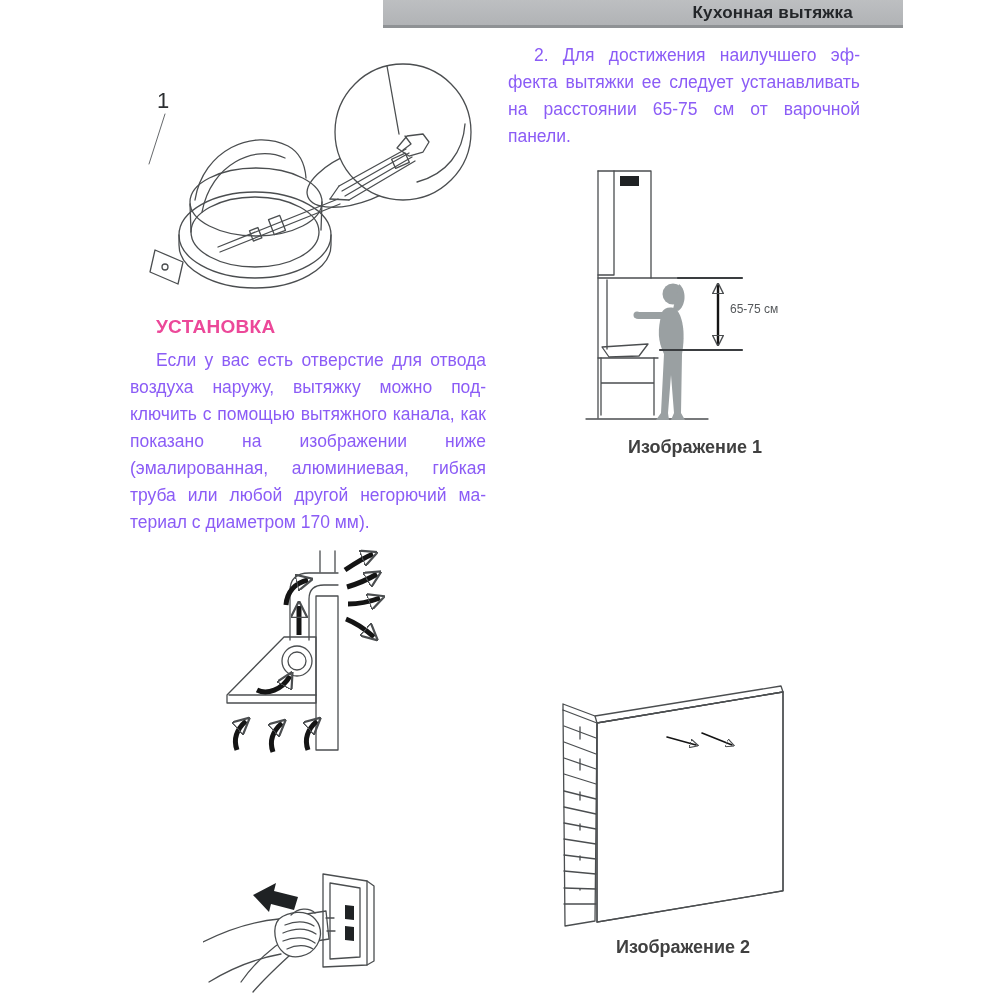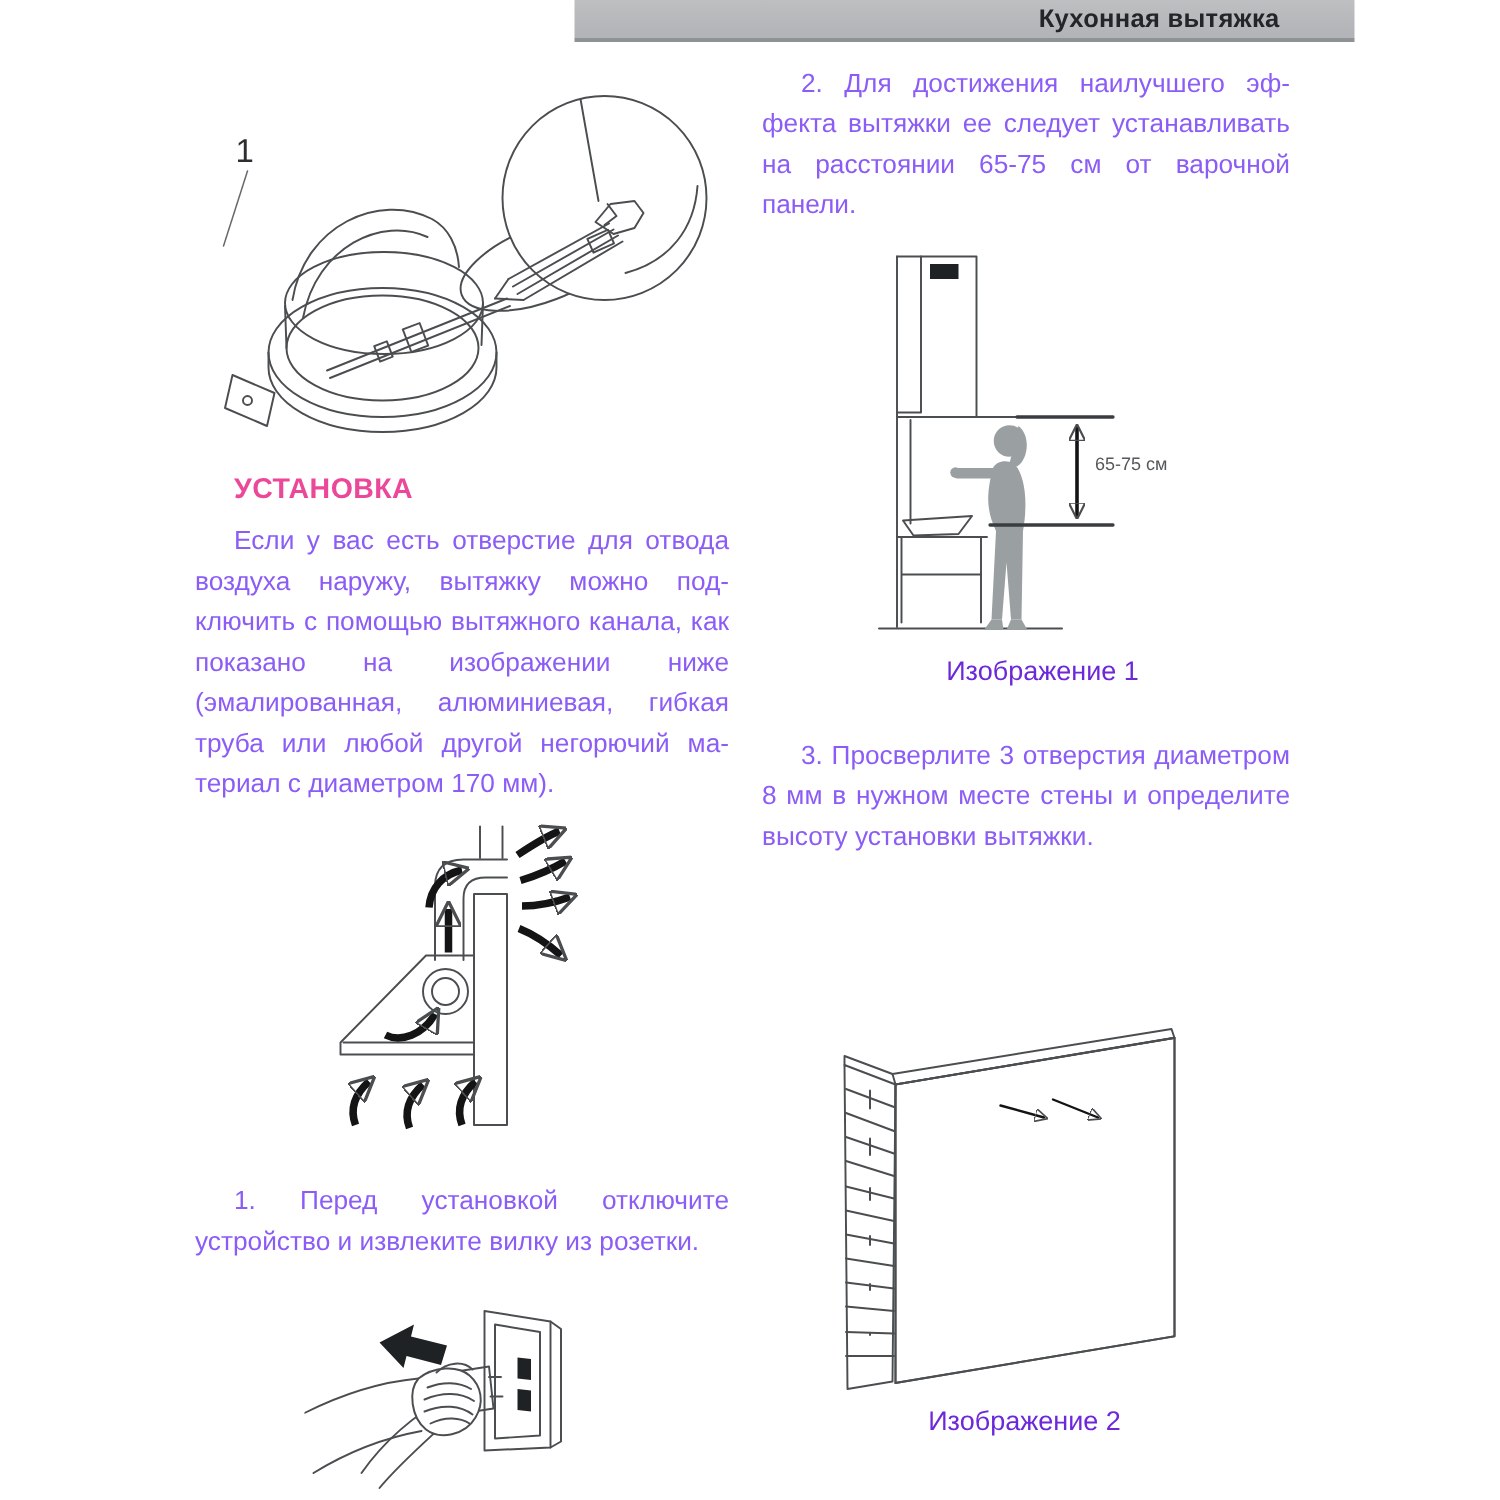--- a/index.html
+++ b/index.html
@@ -8,21 +8,21 @@
   .abs{position:absolute;}
   .header-bar{left:383px;top:0;width:520px;height:28px;
         background:linear-gradient(180deg,#bdbfc1 0%,#b1b3b6 100%);
         border-bottom:3px solid #8f9295;
         display:flex;align-items:center;justify-content:flex-end;
         padding-right:50px;box-sizing:border-box;}
   .header-title{font-weight:bold;font-size:17px;color:#232629;letter-spacing:.2px;}
   .h1{font-weight:bold;font-size:19px;color:#ec4899;letter-spacing:.3px;margin:0 0 0 26px;}
   .par{font-size:17.5px;line-height:27px;text-align:justify;text-indent:26px;margin:0;
        color:#8b5cf6;hyphens:manual;}
-  .caption{font-weight:normal;font-size:18px;color:#6d28d9;text-align:center;}
+  .caption{font-weight:bold;font-size:18px;color:#404040;text-align:center;}
   
   svg .ln, svg path, svg line, svg ellipse, svg circle, svg rect, svg polygon{
        stroke:#4b4e50;stroke-width:1.3;fill:none;stroke-linecap:round;stroke-linejoin:round;}
   svg .dark{fill:#1f2224;stroke:none;}
   svg .white{fill:#ffffff;}
   svg .person{fill:#9aa0a2 !important;stroke:none;}
   svg .person *{fill:#9aa0a2;stroke:none;}
   svg .arrow path{stroke:#141414;stroke-width:5;fill:none;stroke-linecap:butt;marker-end:url(#ah);}
   svg .dim{stroke:#3a3d40;stroke-width:2.2;}
   svg .thin{stroke:#66696c;stroke-width:1;}
@@ -124,21 +124,20 @@
       <path d="M74,147 C84,152 99,147 107,133"></path>
       <path d="M116,92 L116,63"></path>
       <path d="M103,62 C104,49 112,40 125,37"></path>
       <path d="M162,27 C171,21 180,15 190,11"></path>
       <path d="M164,44 C174,41 184,37 194,31"></path>
       <path d="M165,61 C176,61 186,59 197,55"></path>
       <path d="M163,76 C173,80 182,86 191,94"></path>
     </g>
   </svg>
 
-  <p class="abs par" style="left:130px;top:787px;width:356px">1. Перед установкой отключите устройство и извлеките вилку из розет­ки.</p>
 
   <svg class="abs" style="left:203px;top:868px" width="250" height="130" viewBox="0 0 250 130">
     <g>
       <path d="M120,6 L164,13 L164,97 L120,99 Z"></path>
       <path d="M164,13 L171,18 L171,93 L164,97"></path>
       <path d="M127,15 L157,20 L157,89 L127,91 Z"></path>
       <polygon points="142,37 151,38 151,52 142,51" class="dark"></polygon>
       <polygon points="142,58 151,59 151,73 142,72" class="dark"></polygon>
     </g>
     <g>
@@ -186,21 +185,20 @@
     <g>
       <path d="M82,187 H164" class="dim"></path>
       <path d="M100,115 H164" class="dim"></path>
       <line x1="140" y1="122" x2="140" y2="181" class="dimarrow"></line>
       <text x="152" y="150" class="dimtext">65-75 см</text>
     </g>
   </svg>
 
   <div class="abs caption" style="left:545px;top:437px;width:300px">Изображение 1</div>
 
-  <p class="abs par" style="left:508px;top:490px;width:352px">3. Просверлите 3 отверстия диаме­тром 8 мм в нужном месте стены и опре­делите высоту установки вытяжки.</p>
 
   <svg class="abs" style="left:548px;top:683px" width="250" height="260" viewBox="0 0 250 260">
     <polygon points="47,33 233,3 235,9 49,40" class="white"></polygon>
     <path d="M15,21 L47,33 M15,21 L15,27"></path>
     <polygon points="15,27 49,40 47,238 17,243" class="white"></polygon>
     <g>
       <path d="M16,43 L48,55 M16,59 L48,71 M16,75 L48,86 M16,91 L48,101 M16,108 L48,116
                M16,124 L48,131 M16,140 L48,146 M16,156 L48,161 M16,172 L48,176
                M16,188 L48,191 M16,205 L48,206 M16,221 L48,221"></path>
       <path d="M32,44 V56 M32,76 V87 M32,109 V117 M32,141 V147 M32,173 V177 M32,206 V207"></path>

